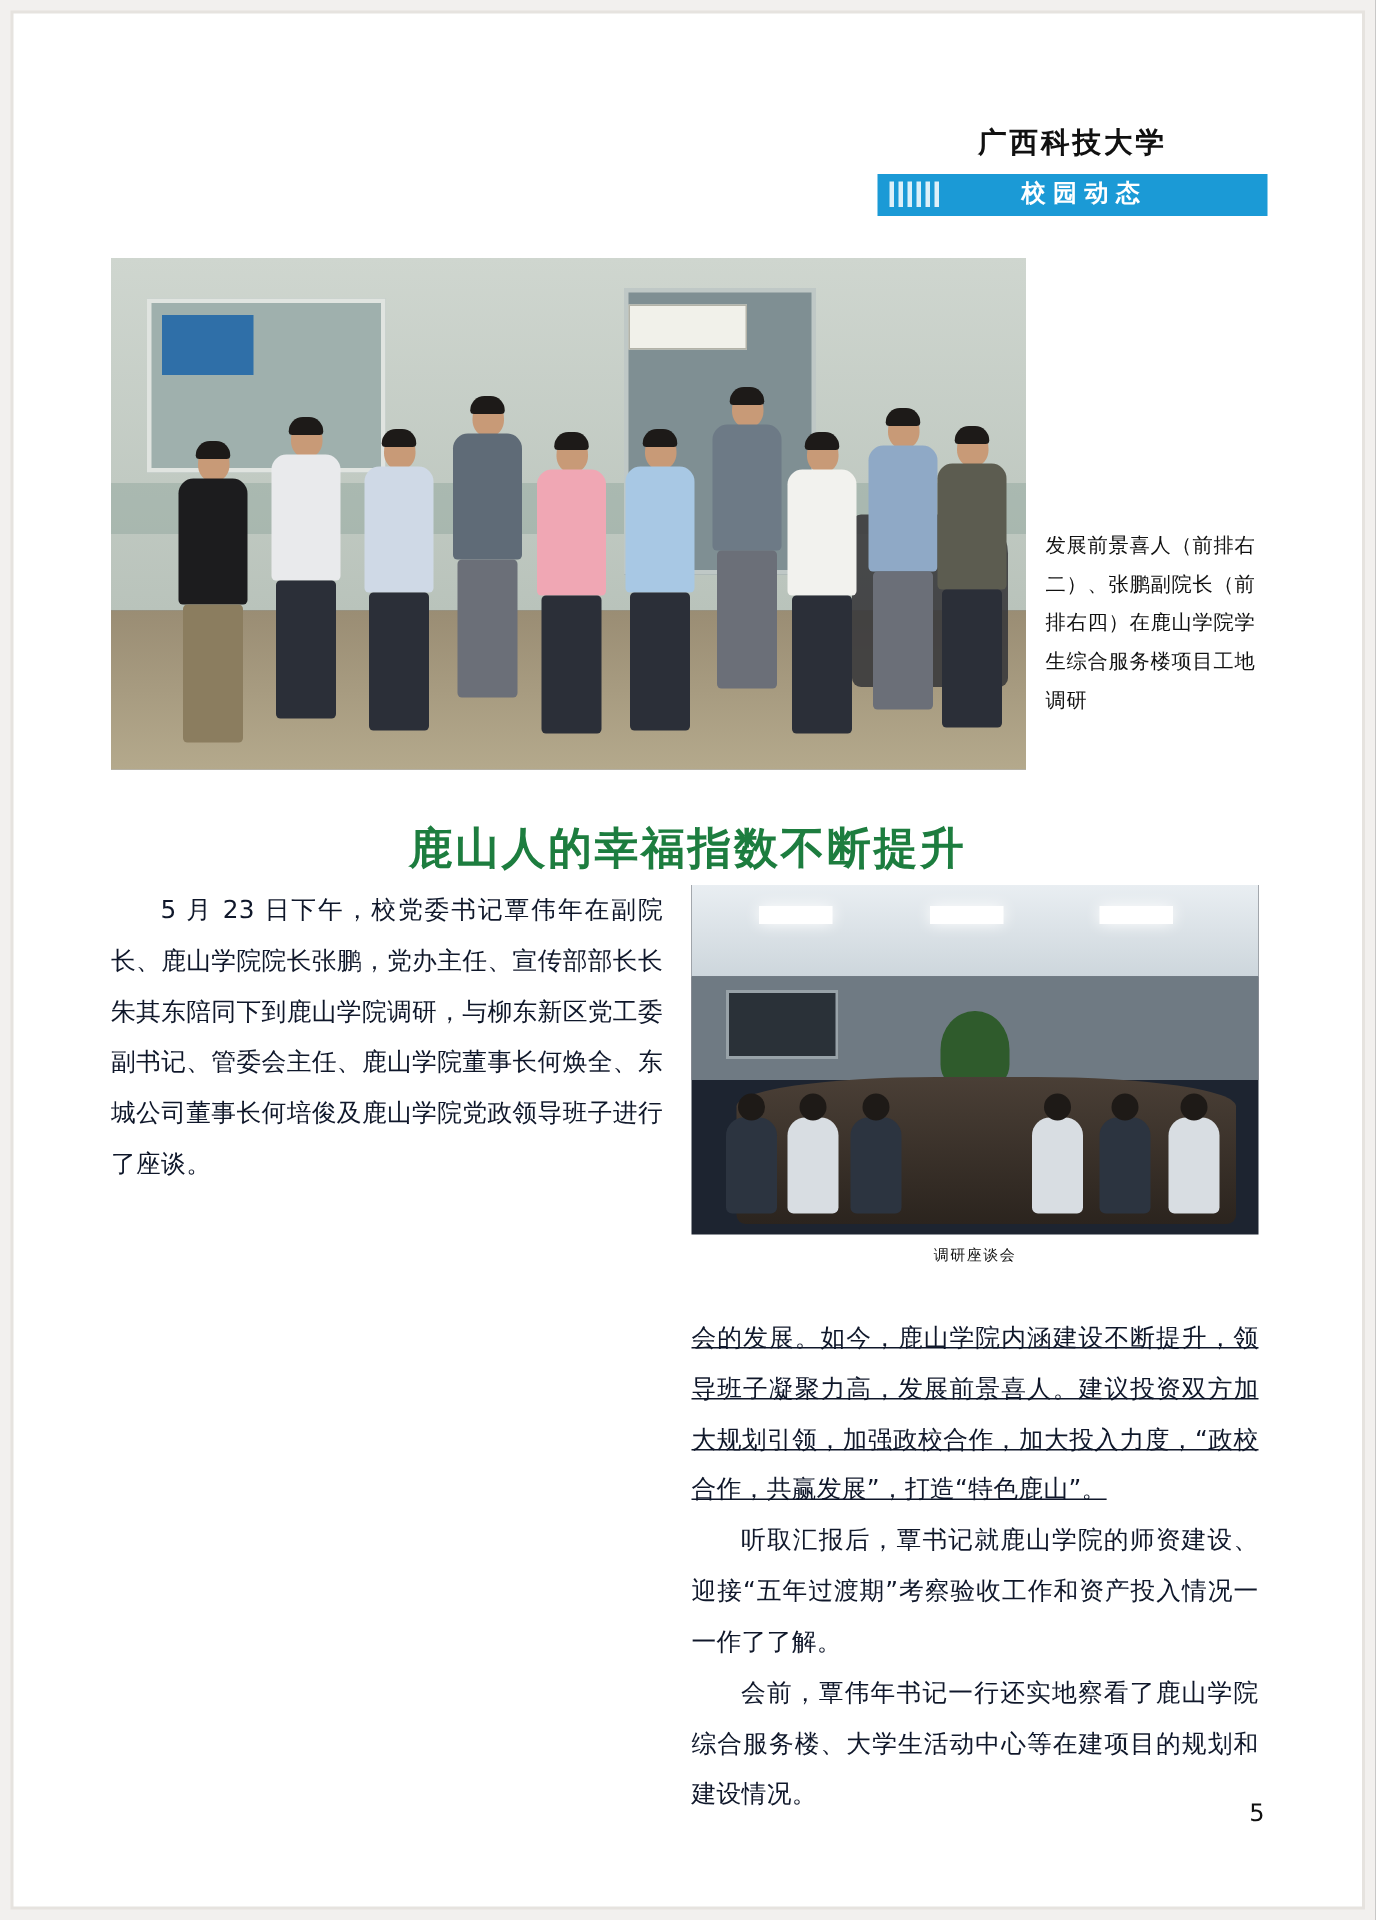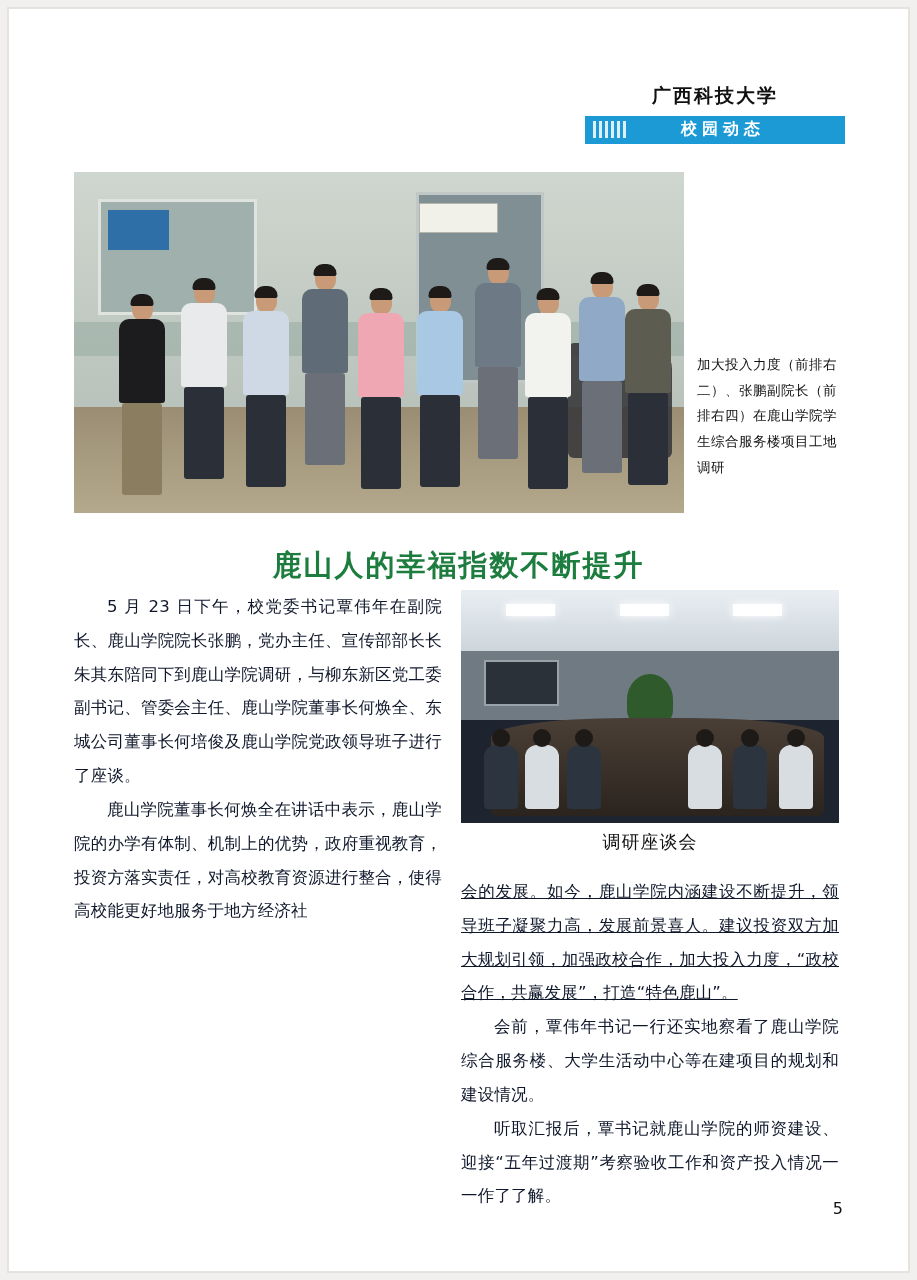--- a/index.html
+++ b/index.html
@@ -283,21 +283,21 @@
     position: absolute; top: -16px; left: 50%; transform: translateX(-50%);
     width: 18px; height: 18px; border-radius: 50%; background: #1e1a17;
   }
 
   .photo-inner-caption {
     position: absolute;
     left: 461px;
     top: 830px;
     width: 378px;
     text-align: center;
-    font-size: 18px;
+    font-size: 10px;
     color: #111;
     letter-spacing: 1px;
   }
 
   
   .page-number {
     position: absolute;
     right: 74px;
     bottom: 62px;
     font-size: 16px;
@@ -401,27 +401,26 @@
       <div class="person" style="left:548px;bottom:28px;">
         <div class="head">
             <div class="hair"></div>
           </div>
         <div class="torso" style="background:#5c5c50;"></div>
         <div class="legs dark"></div>
       </div>
     </div>
   </div>
 
-  <div class="caption-side">加大投入力度（前排右二）、张鹏副院长（前排右四）在鹿山学院学生综合服务楼项目工地调研</div>
+  <div class="caption-side">发展前景喜人（前排右二）、张鹏副院长（前排右四）在鹿山学院学生综合服务楼项目工地调研</div>
 
   <h1 class="article-title">鹿山人的幸福指数不断提升</h1>
 
   <div class="col col-left">
     <p>5 月 23 日下午，校党委书记覃伟年在副院长、鹿山学院院长张鹏，党办主任、宣传部部长长朱其东陪同下到鹿山学院调研，与柳东新区党工委副书记、管委会主任、鹿山学院董事长何焕全、东城公司董事长何培俊及鹿山学院党政领导班子进行了座谈。</p>
-    <p>鹿山学院董事长何焕全在讲话中表示，鹿山学院的办学有体制、机制上的优势，政府重视教育，投资方落实责任，对高校教育资源进行整合，使得高校能更好地服务于地方经济社</p>
   </div>
 
   <div class="photo-inner">
     <div class="ceiling"></div>
     <div class="lamp" style="left:12%;"></div>
     <div class="lamp" style="left:42%;"></div>
     <div class="lamp" style="left:72%;"></div>
     <div class="backwall"></div>
     <div class="screen"></div>
     <div class="plant"></div>
@@ -442,18 +441,18 @@
         <div class="h"></div>
       </div>
     <div class="seated w" style="left:84%;">
         <div class="h"></div>
       </div>
   </div>
   <div class="photo-inner-caption">调研座谈会</div>
 
   <div class="col col-right-bottom">
     <p style="text-indent:0;text-decoration:underline;">会的发展。如今，鹿山学院内涵建设不断提升，领导班子凝聚力高，发展前景喜人。建议投资双方加大规划引领，加强政校合作，加大投入力度，“政校合作，共赢发展”，打造“特色鹿山”。</p>
+    <p>听取汇报后，覃书记就鹿山学院的师资建设、迎接“五年过渡期”考察验收工作和资产投入情况一一作了了解。</p>
     <p>会前，覃伟年书记一行还实地察看了鹿山学院综合服务楼、大学生活动中心等在建项目的规划和建设情况。</p>
-    <p>听取汇报后，覃书记就鹿山学院的师资建设、迎接“五年过渡期”考察验收工作和资产投入情况一一作了了解。</p>
   </div>
 
   <div class="page-number">5</div>
 </div>
 
 </body></html>

